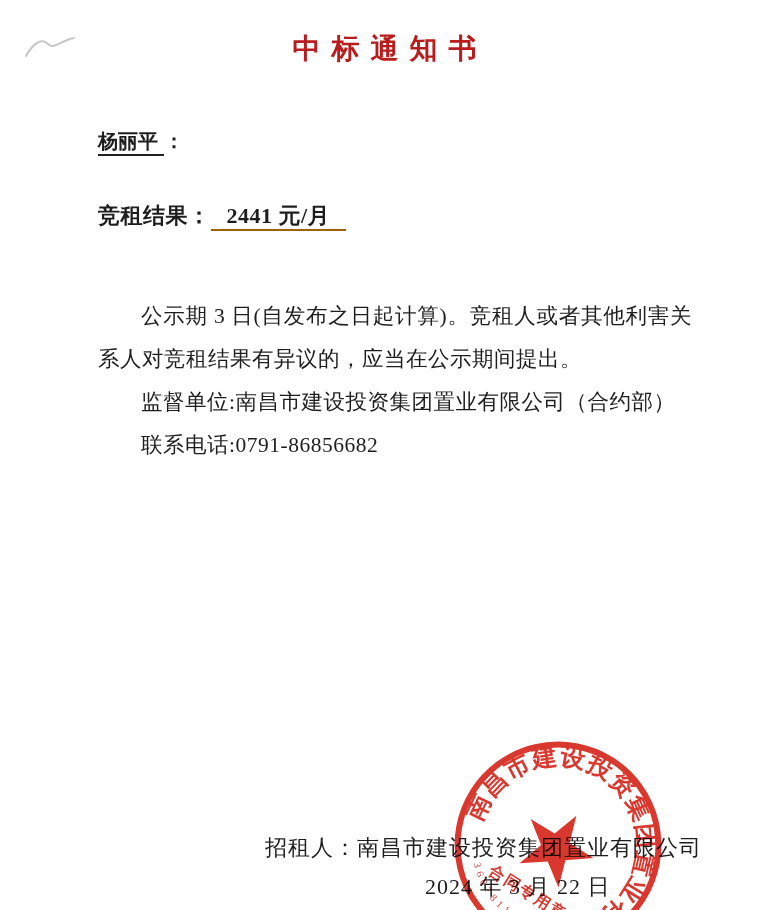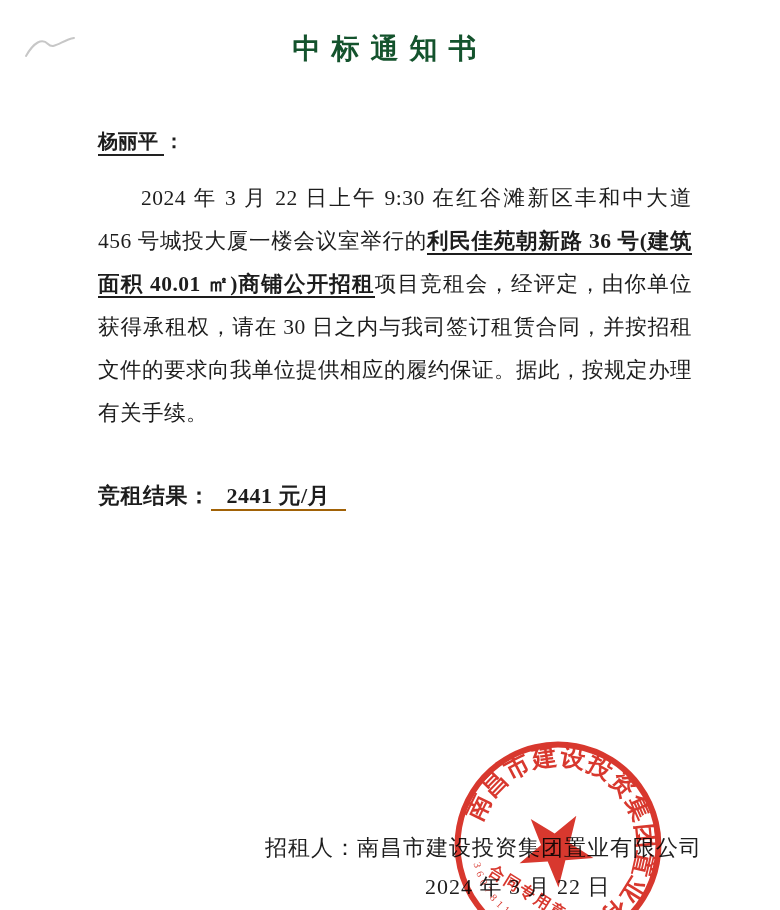--- a/index.html
+++ b/index.html
@@ -12,21 +12,21 @@
     color:#1d1d1d;
   }
   .page{position:relative;width:780px;height:910px;}
   .corner-mark{position:absolute;left:22px;top:4px;opacity:.55;}
   .doc-title{
     text-align:center;
     margin:30px 0 0 0;
     font-size:28px;
     font-weight:700;
     letter-spacing:11px;
-    color:#14532d;
+    color:#b91c1c;
   }
   .content{padding:0 88px 0 98px;}
   .recipient{
     margin-top:60px;
     font-size:20px;
     font-weight:700;
   }
   .recipient .name{
     border-bottom:2.5px solid #222;
     padding-bottom:2px;
@@ -95,26 +95,30 @@
   </svg>
 
   <h1 class="doc-title">中标通知书</h1>
 
   <div class="content">
 
     <div class="recipient">
       <span class="name">杨丽平</span><span>：</span>
     </div>
 
-    <p class="body-par"><span>2024 年 3 月 22 日上午 9:30 在红谷滩新区丰和中大道 456 号城投大厦一楼会议室举行的</span><span class="seg-bold-underline">利民佳苑朝新路 36 号(建筑面积 40.01 ㎡)商铺公开招租</span><span>项目竞租会，经评定，由你单位获得承租权，请在 30 日之内与我司签订租赁合同，并按招租文件的要求向我单位提供相应的履约保证。据此，按规定办理有关手续。</span></p>
 
     <div class="result-line">
       <span>竞租结果：</span><span class="result-value">2441 元/月</span>
     </div>
 
+    <div class="par2-block">
+      <p class="body-par" style="margin-top:0;">公示期 3 日(自发布之日起计算)。竞租人或者其他利害关系人对竞租结果有异议的，应当在公示期间提出。</p>
+      <p class="plain-line">监督单位:南昌市建设投资集团置业有限公司（合约部）</p>
+      <p class="plain-line">联系电话:0791-86856682</p>
+    </div>
 
   </div>
 
   <div class="sig-block">
     <p class="signature-line"><span>招租人：</span><span>南昌市建设投资集团置业有限公司</span></p>
     <p class="date-line">2024 年 3 月 22 日</p>
   </div>
 
   <svg class="seal" viewBox="0 0 200 200">
     <g transform="rotate(32 100 100)" fill="#d5281e">

